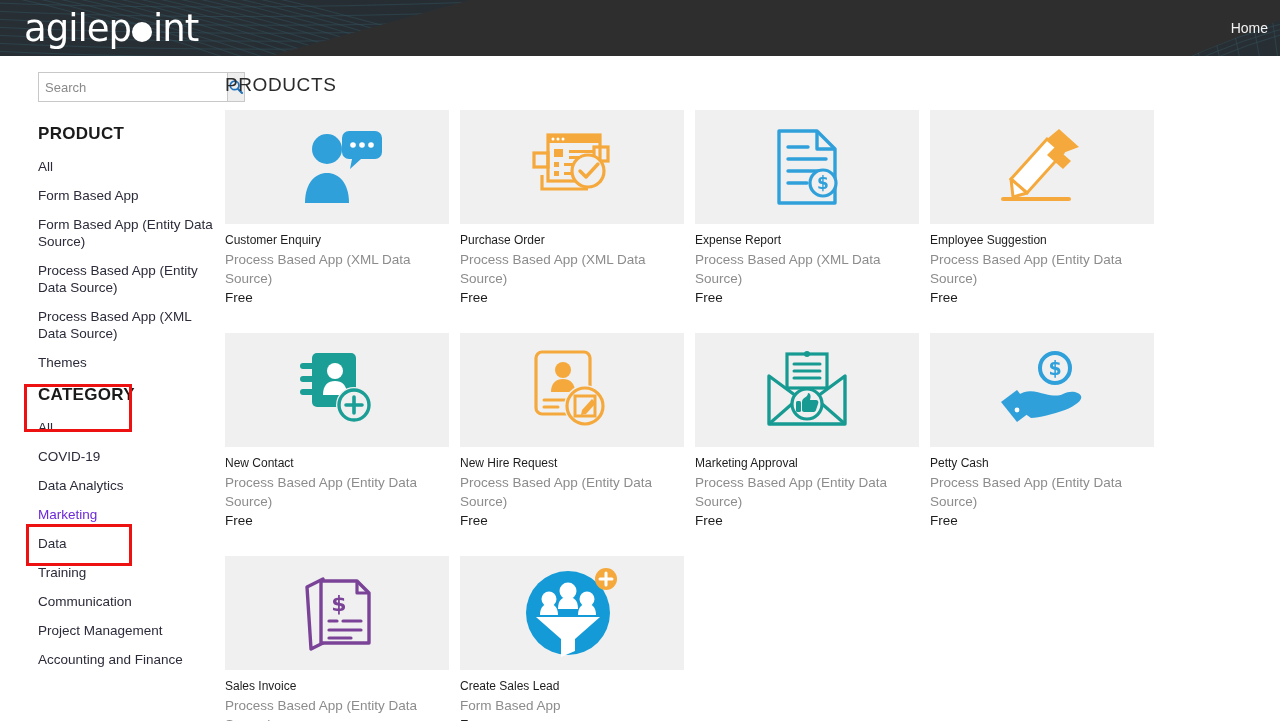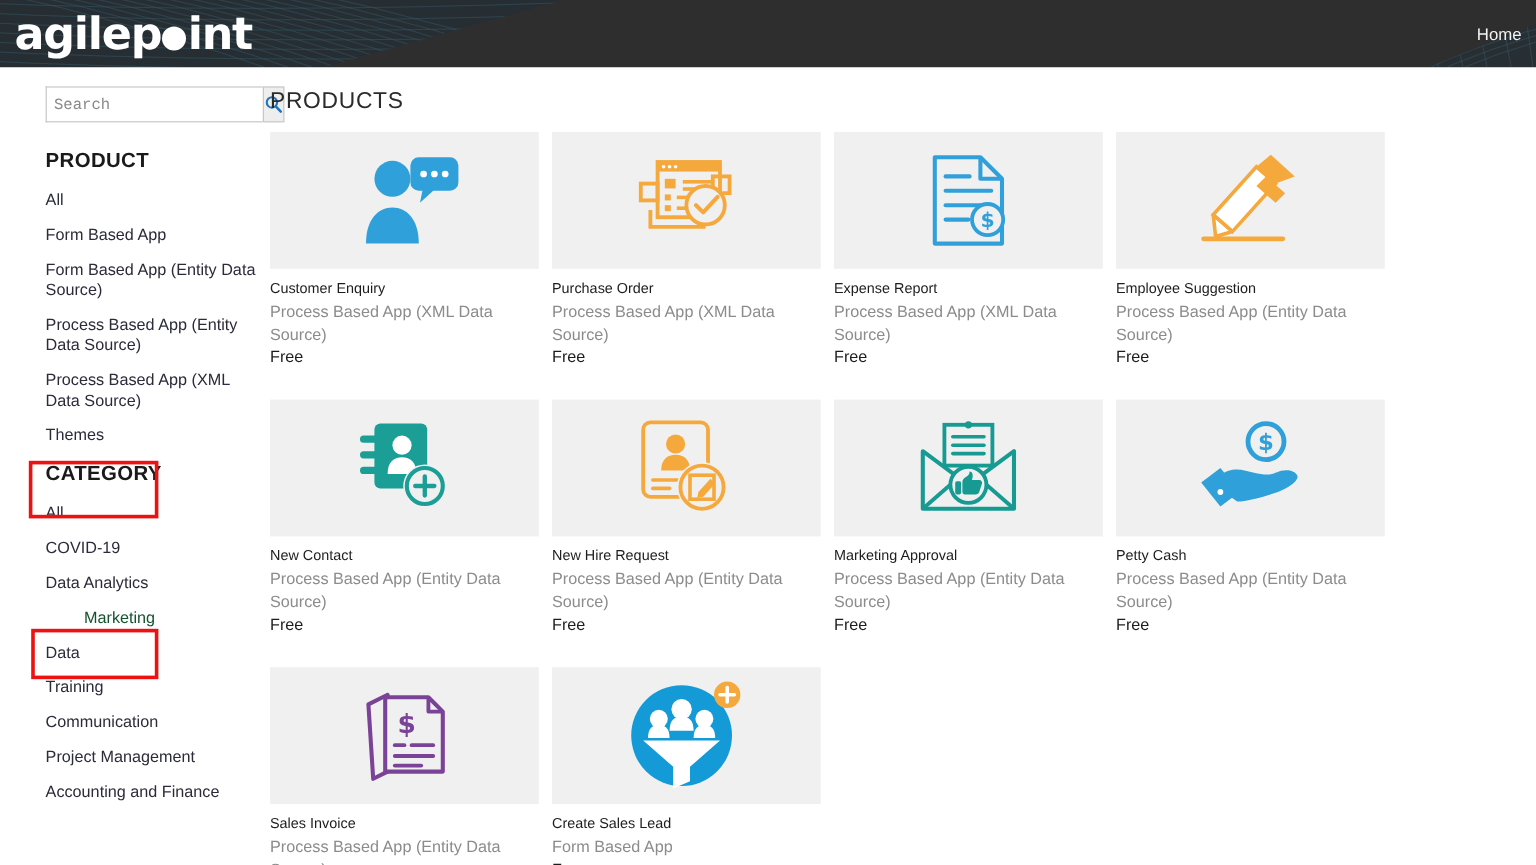--- a/index.html
+++ b/index.html
@@ -14,28 +14,28 @@
 
   
   .header {
     position:relative;
     width:1280px; height:56px;
     background:#2e2e2e;
     overflow:hidden;
   }
   .header-mesh { position:absolute; top:0; left:0; width:1280px; height:56px; }
   .logo {
-    position:absolute; left:12px; top:5px;
+    position:absolute; left:24px; top:5px;
     height:46px;
     display:flex; align-items:center;
     color:#ffffff;
     font-size:37px;
     letter-spacing:-1px;
     font-family:"DejaVu Sans", sans-serif;
-    font-weight:700;
+    font-weight:400;
     z-index:3;
     white-space:nowrap;
   }
   .logo .dot {
     display:inline-block;
     width:20px; height:20px;
     border-radius:50%;
     background:#ffffff;
     margin:0 1px;
     position:relative; top:4px;
@@ -66,21 +66,21 @@
     height:30px;
   }
   .search-input {
     flex:1 1 auto;
     height:30px;
     border:1px solid #c8c8c8;
     border-right:none;
     padding:0 6px;
     font-size:13px;
     color:#666;
-    font-family:Liberation Mono, monospace;
+    font-family:Liberation Sans, sans-serif;
     outline:none;
     background:#fff;
   }
   .search-input::placeholder { color:#8a8a8a; }
   .search-btn {
     width:30px; height:30px;
     border:1px solid #c8c8c8;
     background:#eeeeee;
     display:flex; align-items:center; justify-content:center;
     cursor:pointer;
@@ -93,21 +93,21 @@
     letter-spacing:0.3px;
     padding:8px 0 8px 38px;
   }
   .facet-item {
     font-size:13.5px;
     color:#2b2b3a;
     padding:6px 10px 6px 38px;
     line-height:17px;
     cursor:pointer;
   }
-  .facet-item.selected { color:#14532d;margin-left:32px; }
+  .facet-item.selected { color:#6d28d9; }
 
   
   .annot {
     position:absolute;
     border:3px solid #ee1111;
     pointer-events:none;
     z-index:20;
   }
   #annot-category { left:24px; top:384px; width:108px; height:48px; }
   #annot-marketing { left:26px; top:524px; width:106px; height:42px; }

